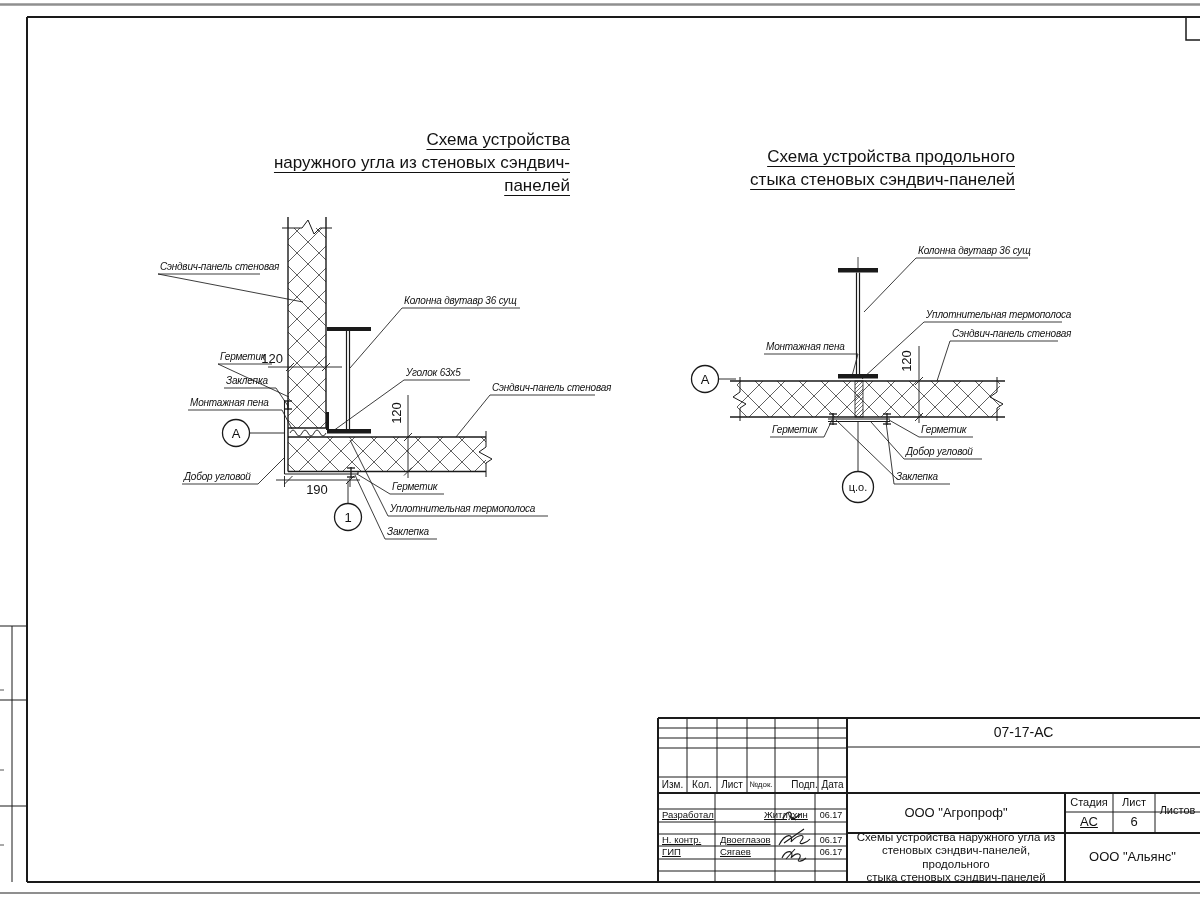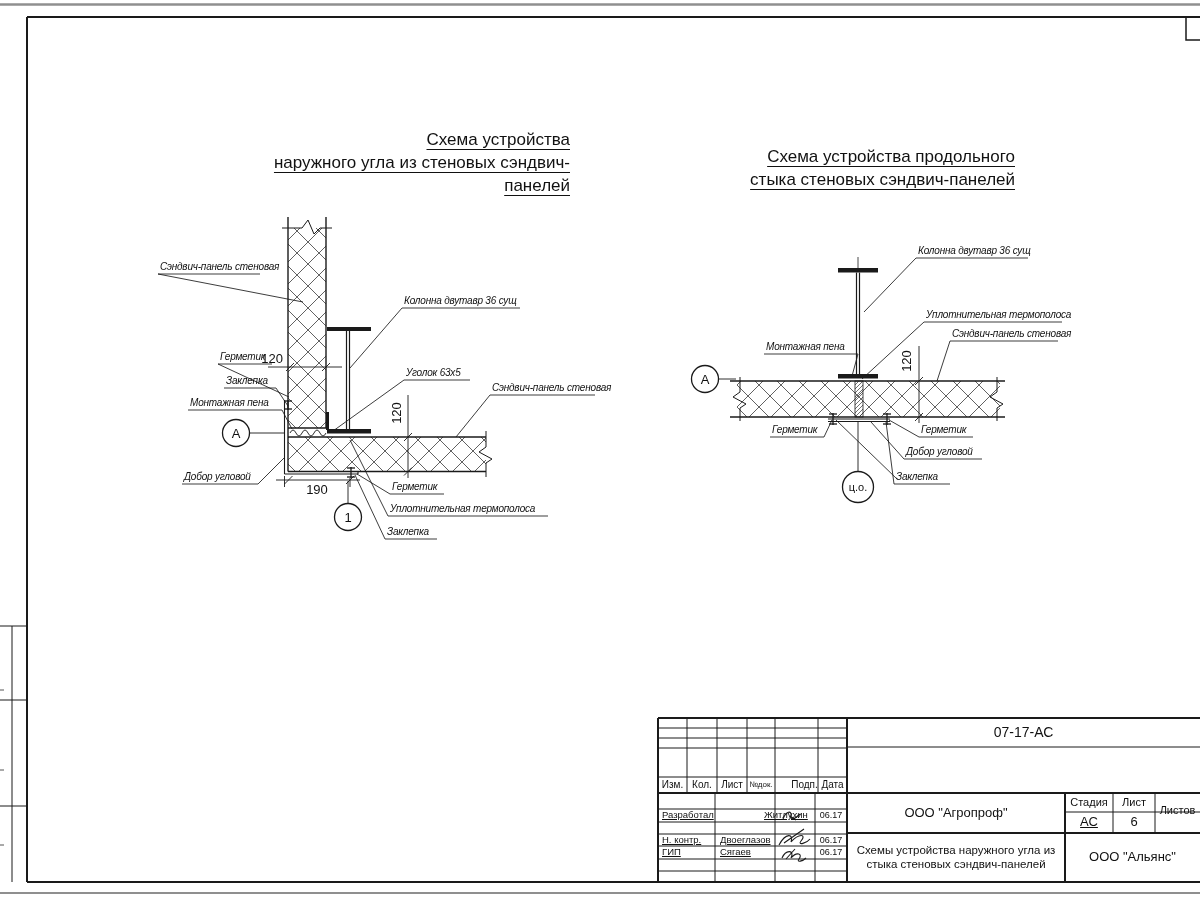--- a/index.html
+++ b/index.html
@@ -295,17 +295,18 @@
   <div class="cell" style="left:847px;top:793px;width:218px;height:40px;font-size:13px;">ООО "Агропроф"</div>
 
   <div class="cell" style="left:1065px;top:793px;width:48px;height:19px;font-size:11px;">Стадия</div>
   <div class="cell" style="left:1113px;top:793px;width:42px;height:19px;font-size:11px;">Лист</div>
   <div class="cell" style="left:1155px;top:793px;width:45px;height:19px;font-size:11px;overflow:hidden;margin-top:8px;">Листов</div>
   <div class="cell" style="left:1065px;top:812px;width:48px;height:21px;font-size:13px;text-decoration:underline;">АС</div>
   <div class="cell" style="left:1113px;top:812px;width:42px;height:21px;font-size:13px;">6</div>
 
   <div class="cell" style="left:847px;top:833px;width:218px;height:49px;font-size:11.5px;flex-direction:column;">
     <div>Схемы устройства наружного угла из</div>
+    <div>стеновых сэндвич-панелей, продольного</div>
     <div>стыка стеновых сэндвич-панелей</div>
   </div>
   <div class="cell" style="left:1065px;top:833px;width:135px;height:49px;font-size:13px;">ООО "Альянс"</div>
 
 </div>
 
 </body></html>

